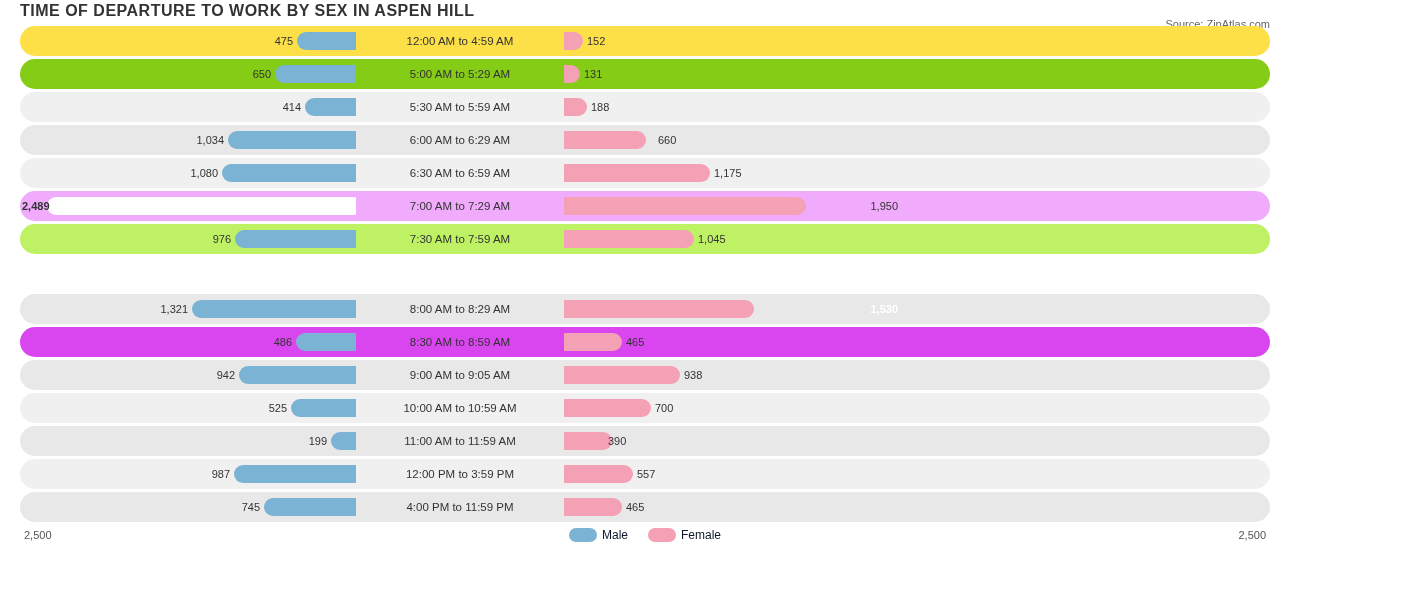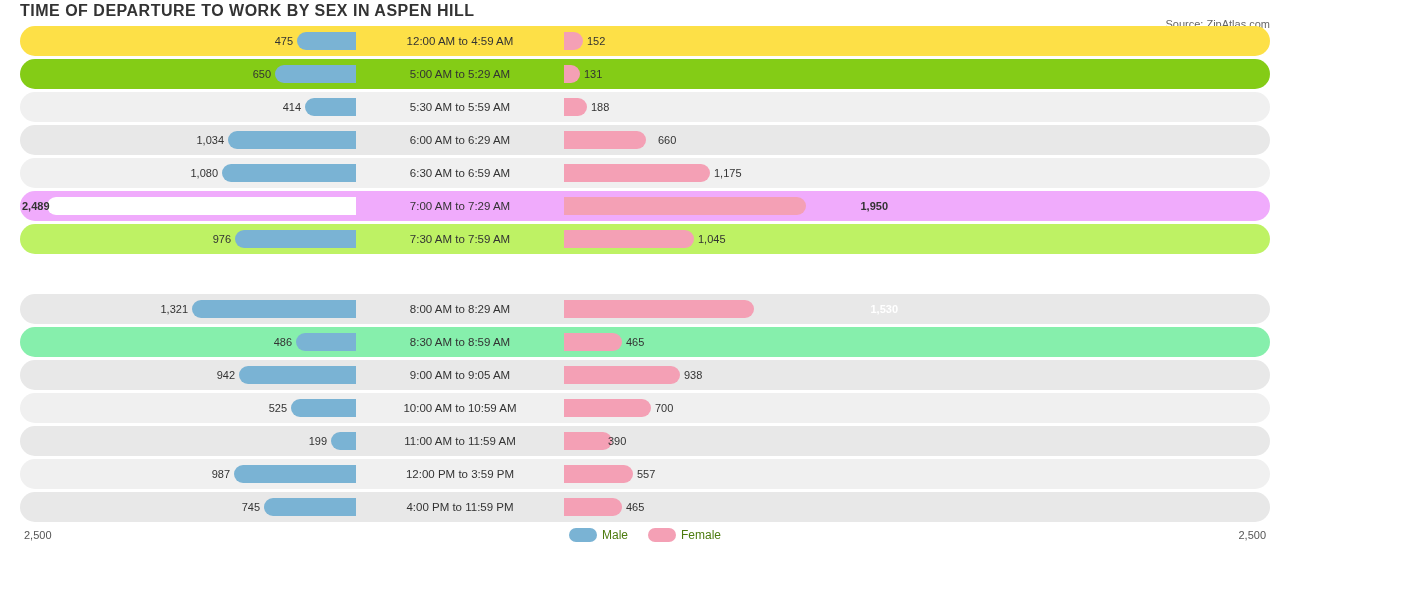--- a/index.html
+++ b/index.html
@@ -125,21 +125,21 @@
     .legend {
       display: flex;
       gap: 20px;
       align-items: center;
     }
     .legend-item {
       display: flex;
       align-items: flex-start;
       gap: 5px;
       font-size: 12px;
-      color: #4d7c0f;
+      color: #0f172a;
     }
     .legend-box {
       width: 28px;
       height: 14px;
       border-radius: 7px;
     }
     .legend-box.male { background: #7ab3d4; }
     .legend-box.female { background: #f4a0b5; }
   </style>
 </head>
@@ -206,21 +206,21 @@
         </div>
       </div>
       <div class="bar-row" style="background: #f0abfc; border-radius: 15px;">
         <div class="left-section">
           <div class="left-bar" style="width: 309px; background: rgb(255, 255, 255);"></div>
           <div class="left-value" style="left: 2px; top: 50%; transform: translateY(-50%); color: rgb(51, 51, 51); font-weight: bold; font-size: 11px;">2,489</div>
         </div>
         <div class="label-cell">7:00 AM to 7:29 AM</div>
         <div class="right-section">
           <div class="right-bar" style="width: 242px; background: rgb(244, 160, 181);"></div>
-          <div class="right-value" style="right: 12px; top: 50%; transform: translateY(-50%); color: rgb(51, 51, 51); font-weight: bold; font-size: 11px;">1,950</div>
+          <div class="right-value" style="right: 2px; top: 50%; transform: translateY(-50%); color: rgb(51, 51, 51); font-weight: normal; font-size: 11px;">1,950</div>
         </div>
       </div>
       <div class="bar-row" style="background: #bef264; border-radius: 15px;">
         <div class="left-section">
           <div class="left-bar" style="width: 121px;"></div>
           <div class="left-value" style="right: 129px; top: 50%; transform: translateY(-50%); font-size: 11px;">976</div>
         </div>
         <div class="label-cell">7:30 AM to 7:59 AM</div>
         <div class="right-section">
           <div class="right-bar" style="width: 130px;"></div>
@@ -231,21 +231,21 @@
         <div class="left-section">
           <div class="left-bar" style="width: 164px;"></div>
           <div class="left-value" style="right: 172px; top: 50%; transform: translateY(-50%); font-size: 11px;">1,321</div>
         </div>
         <div class="label-cell">8:00 AM to 8:29 AM</div>
         <div class="right-section">
           <div class="right-bar" style="width: 190px;"></div>
           <div class="right-value" style="right: 2px; top: 50%; transform: translateY(-50%); color: rgb(255, 255, 255); font-weight: bold; font-size: 11px;">1,530</div>
         </div>
       </div>
-      <div class="bar-row" style="background: #86efac; border-radius: 15px;">
+      <div class="bar-row" style="background: #d946ef; border-radius: 15px;">
         <div class="left-section">
           <div class="left-bar" style="width: 60px;"></div>
           <div class="left-value" style="right: 68px; top: 50%; transform: translateY(-50%); font-size: 11px;">486</div>
         </div>
         <div class="label-cell">8:30 AM to 8:59 AM</div>
         <div class="right-section">
           <div class="right-bar" style="width: 58px;"></div>
           <div class="right-value" style="left: 66px; top: 50%; transform: translateY(-50%); font-size: 11px;">465</div>
         </div>
       </div>

